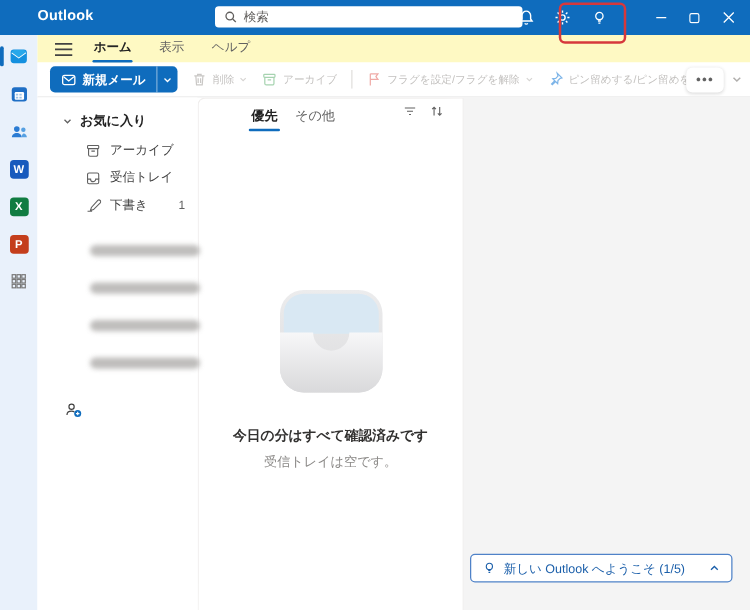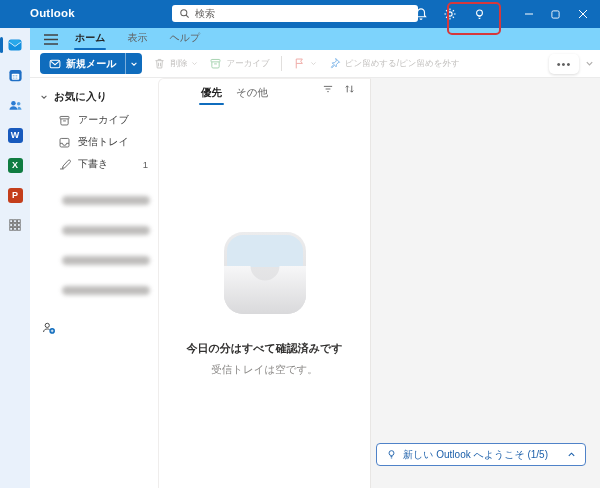--- a/index.html
+++ b/index.html
@@ -23,42 +23,42 @@
   .body-row { display:flex; height:460px; }
   .app-rail { width:30px; background:#e9f1fb; display:flex; flex-direction:column; align-items:center; padding-top:8px; gap:12px; flex-shrink:0; }
   .rail-item { position:relative; width:30px; height:18px; display:flex; align-items:center; justify-content:center; background:transparent; border:none; cursor:pointer; }
   .rail-item.selected::before { content:""; position:absolute; left:0; top:1px; width:2.5px; height:16px; background:#0f6cbd; border-radius:2px; }
   .tile { width:15px; height:15px; border-radius:3px; color:#fff; font-size:9px; font-weight:700; display:flex; align-items:center; justify-content:center; }
   .tile-word { background:#185abd; } .tile-excel { background:#107c41; } .tile-ppt { background:#c43e1c; }
 
   .main { flex:1; display:flex; flex-direction:column; min-width:0; }
 
   
-  .tab-row { height:22px; display:flex; align-items:center; background:#7dd3fc; padding-left:10px; gap:4px; }
+  .tab-row { height:22px; display:flex; align-items:center; background:#fef9c3; padding-left:10px; gap:4px; }
   .hamburger { width:22px; height:18px; display:flex; align-items:center; justify-content:center; background:none; border:none; cursor:pointer; }
   .rtab { position:relative; border:none; background:none; font-size:10px; color:#616161; padding:4px 9px 6px; cursor:pointer; font-family:inherit; }
   .rtab.active { color:#242424; font-weight:700; }
   .rtab.active::after { content:""; position:absolute; left:8px; right:8px; bottom:1px; height:2.5px; border-radius:2px; background:#0f6cbd; }
 
   
   .toolbar { height:28px; display:flex; align-items:center; background:#fff; border-bottom:1px solid #ebebeb; padding:0 6px 0 10px; overflow:hidden; }
   .new-mail { display:flex; align-items:stretch; height:21px; background:#0f6cbd; border-radius:4px; overflow:hidden; flex-shrink:0; cursor:pointer; }
   .new-mail-main { display:flex; align-items:center; gap:5px; padding:0 9px; color:#fff; font-size:10px; font-weight:700; border:none; background:none; cursor:pointer; font-family:inherit; }
   .new-mail-split { width:17px; display:flex; align-items:center; justify-content:center; border:none; background:none; border-left:1px solid rgba(255,255,255,.45); cursor:pointer; }
   .tb-actions { display:flex; align-items:center; overflow:hidden; flex:1; min-width:0; }
   .tb-action { display:flex; align-items:center; gap:4px; font-size:8.5px; color:#c3c1bf; margin-left:11px; white-space:nowrap; background:none; border:none; cursor:default; font-family:inherit; }
   .v-sep { width:1px; height:15px; background:#e1dfdd; margin-left:11px; flex-shrink:0; }
   .more-btn { margin-left:auto; flex-shrink:0; width:30px; height:20px; background:#fff; border:none; border-radius:5px;
               box-shadow:0 1px 3px rgba(0,0,0,.14); display:flex; align-items:center; justify-content:center; cursor:pointer;
               color:#616161; font-size:11px; letter-spacing:1px; line-height:6px; }
   .collapse-chev { margin-left:6px; flex-shrink:0; background:none; border:none; cursor:pointer; display:flex; align-items:center; }
 
   
   .panes { flex:1; display:flex; min-height:0; }
-  .folder-pane { width:128px; background:#fff; flex-shrink:0; padding-top:8px; }
+  .folder-pane { width:128px; background:#fff; flex-shrink:0; padding-top:8px;padding-left:10px; }
   .fav-header { display:flex; align-items:center; gap:6px; padding:4px 0 5px 10px; cursor:pointer; background:none; border:none; font-family:inherit; }
   .fav-header span { font-size:10.5px; font-weight:700; color:#242424; }
   .fav-item { display:flex; align-items:center; gap:7px; height:22px; padding-left:28px; padding-right:10px; font-size:10px; color:#424242; cursor:pointer; background:none; border:none; width:100%; font-family:inherit; }
   .fav-item .cnt { margin-left:auto; color:#616161; font-size:9.5px; }
   .acct-blur { height:9px; width:88px; margin:21px 0 0 32px; border-radius:5px; background:#a9a7a5; filter:blur(2.2px); opacity:.75; }
   .add-acct { display:flex; align-items:center; gap:7px; margin:26px 0 0 12px; background:none; border:none; cursor:pointer; font-family:inherit; }
   .add-acct span { font-size:10.5px; color:#0f6cbd; }
 
   .list-pane { width:213px; background:#fff; border-left:1px solid #efedec; border-right:1px solid #e8e6e4; border-top:1px solid #f1efee; flex-shrink:0; display:flex; flex-direction:column; border-top-left-radius:6px; }
   .list-header { height:28px; display:flex; align-items:flex-start; padding:4px 14px 0 40px; gap:10px; }
@@ -240,20 +240,21 @@
             </svg>
             <span>アーカイブ</span>
           </button>
 
           <div class="v-sep"></div>
 
           <button class="tb-action">
             <svg width="13" height="13" viewBox="0 0 16 16" fill="none" stroke="#efaaa6" stroke-width="1.2">
               <path d="M4 14V2.5M4 2.5h7.5L9.5 5.2l2 2.7H4"></path>
             </svg>
+            <span>フラグを設定/フラグを解除</span>
             <svg width="7" height="7" viewBox="0 0 10 10" fill="none" stroke="#d6d4d2" stroke-width="1.3">
                 <path d="M2 3.5l3 3 3-3"></path>
               </svg>
           </button>
 
           <button class="tb-action">
             <svg width="13" height="13" viewBox="0 0 16 16" fill="none" stroke="#7eb5e8" stroke-width="1.2">
               <path d="M9.5 1.8l4.7 4.7-1.7.5-2.2 2.2-.3 2.9-2-2-3.2 3.2-.8-.8L7.2 9.3l-2-2 2.9-.3 2.2-2.2z"></path>
             </svg>
             <span>ピン留めする/ピン留めを外す</span>

